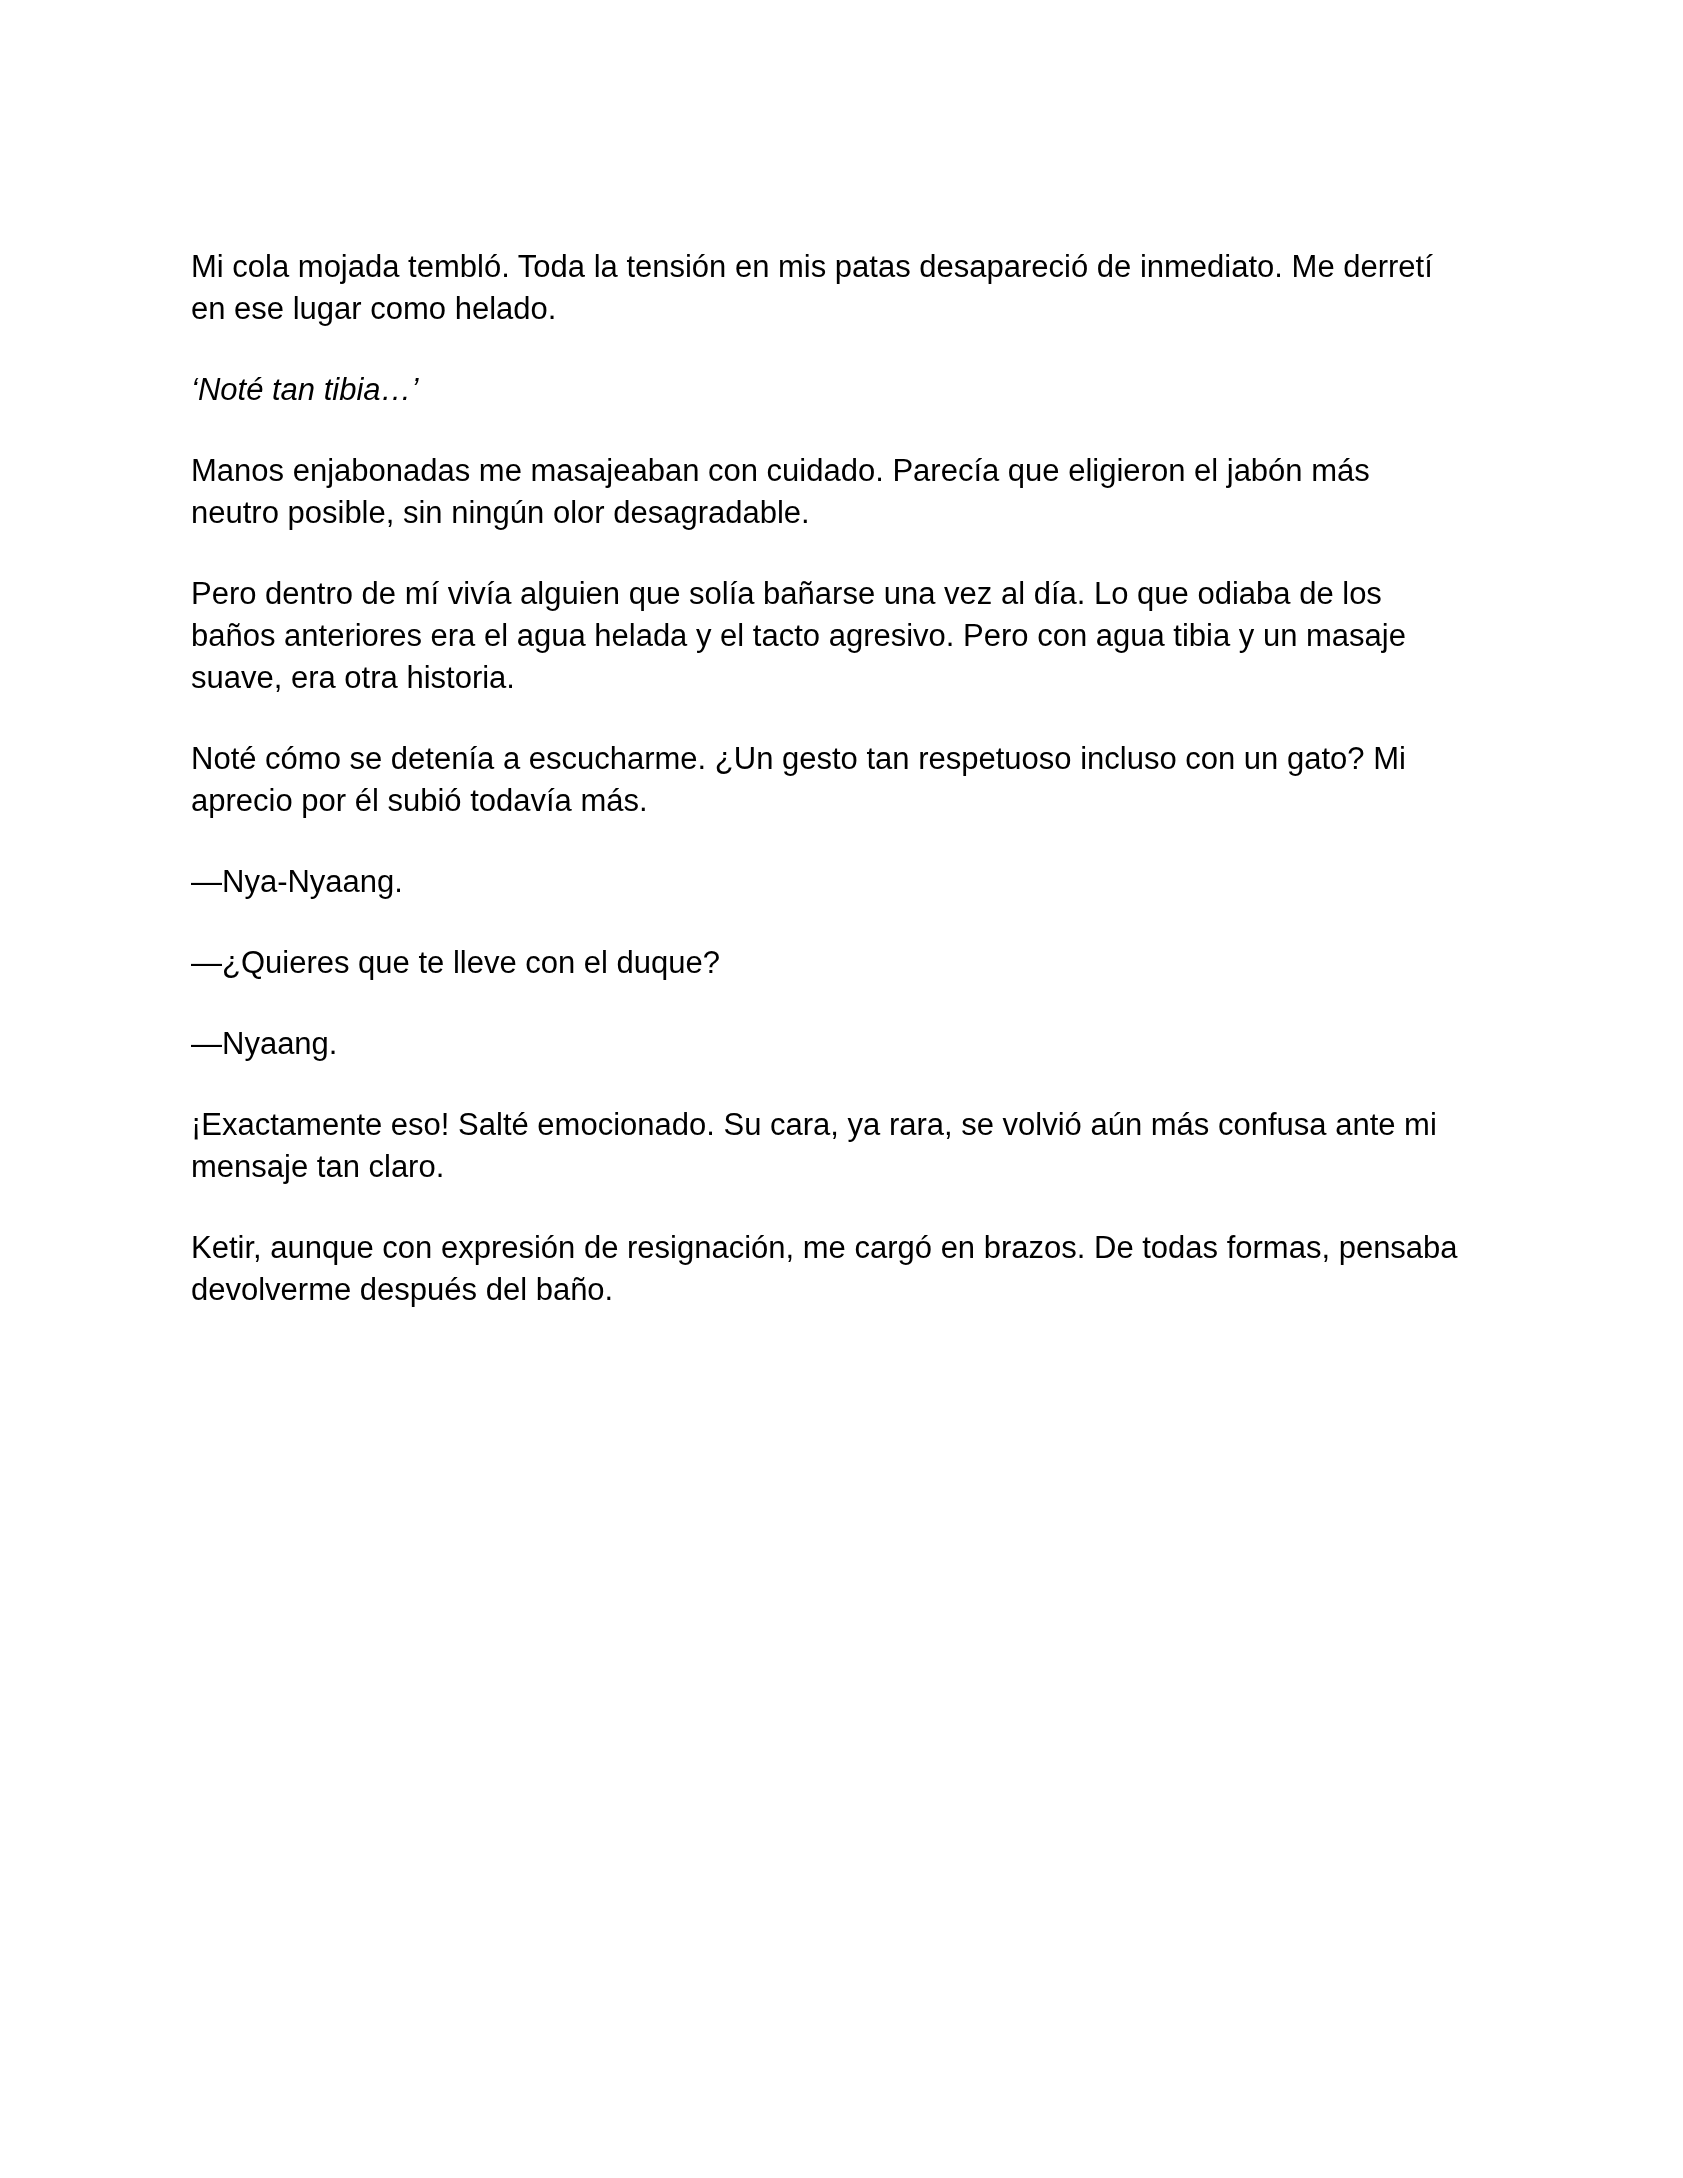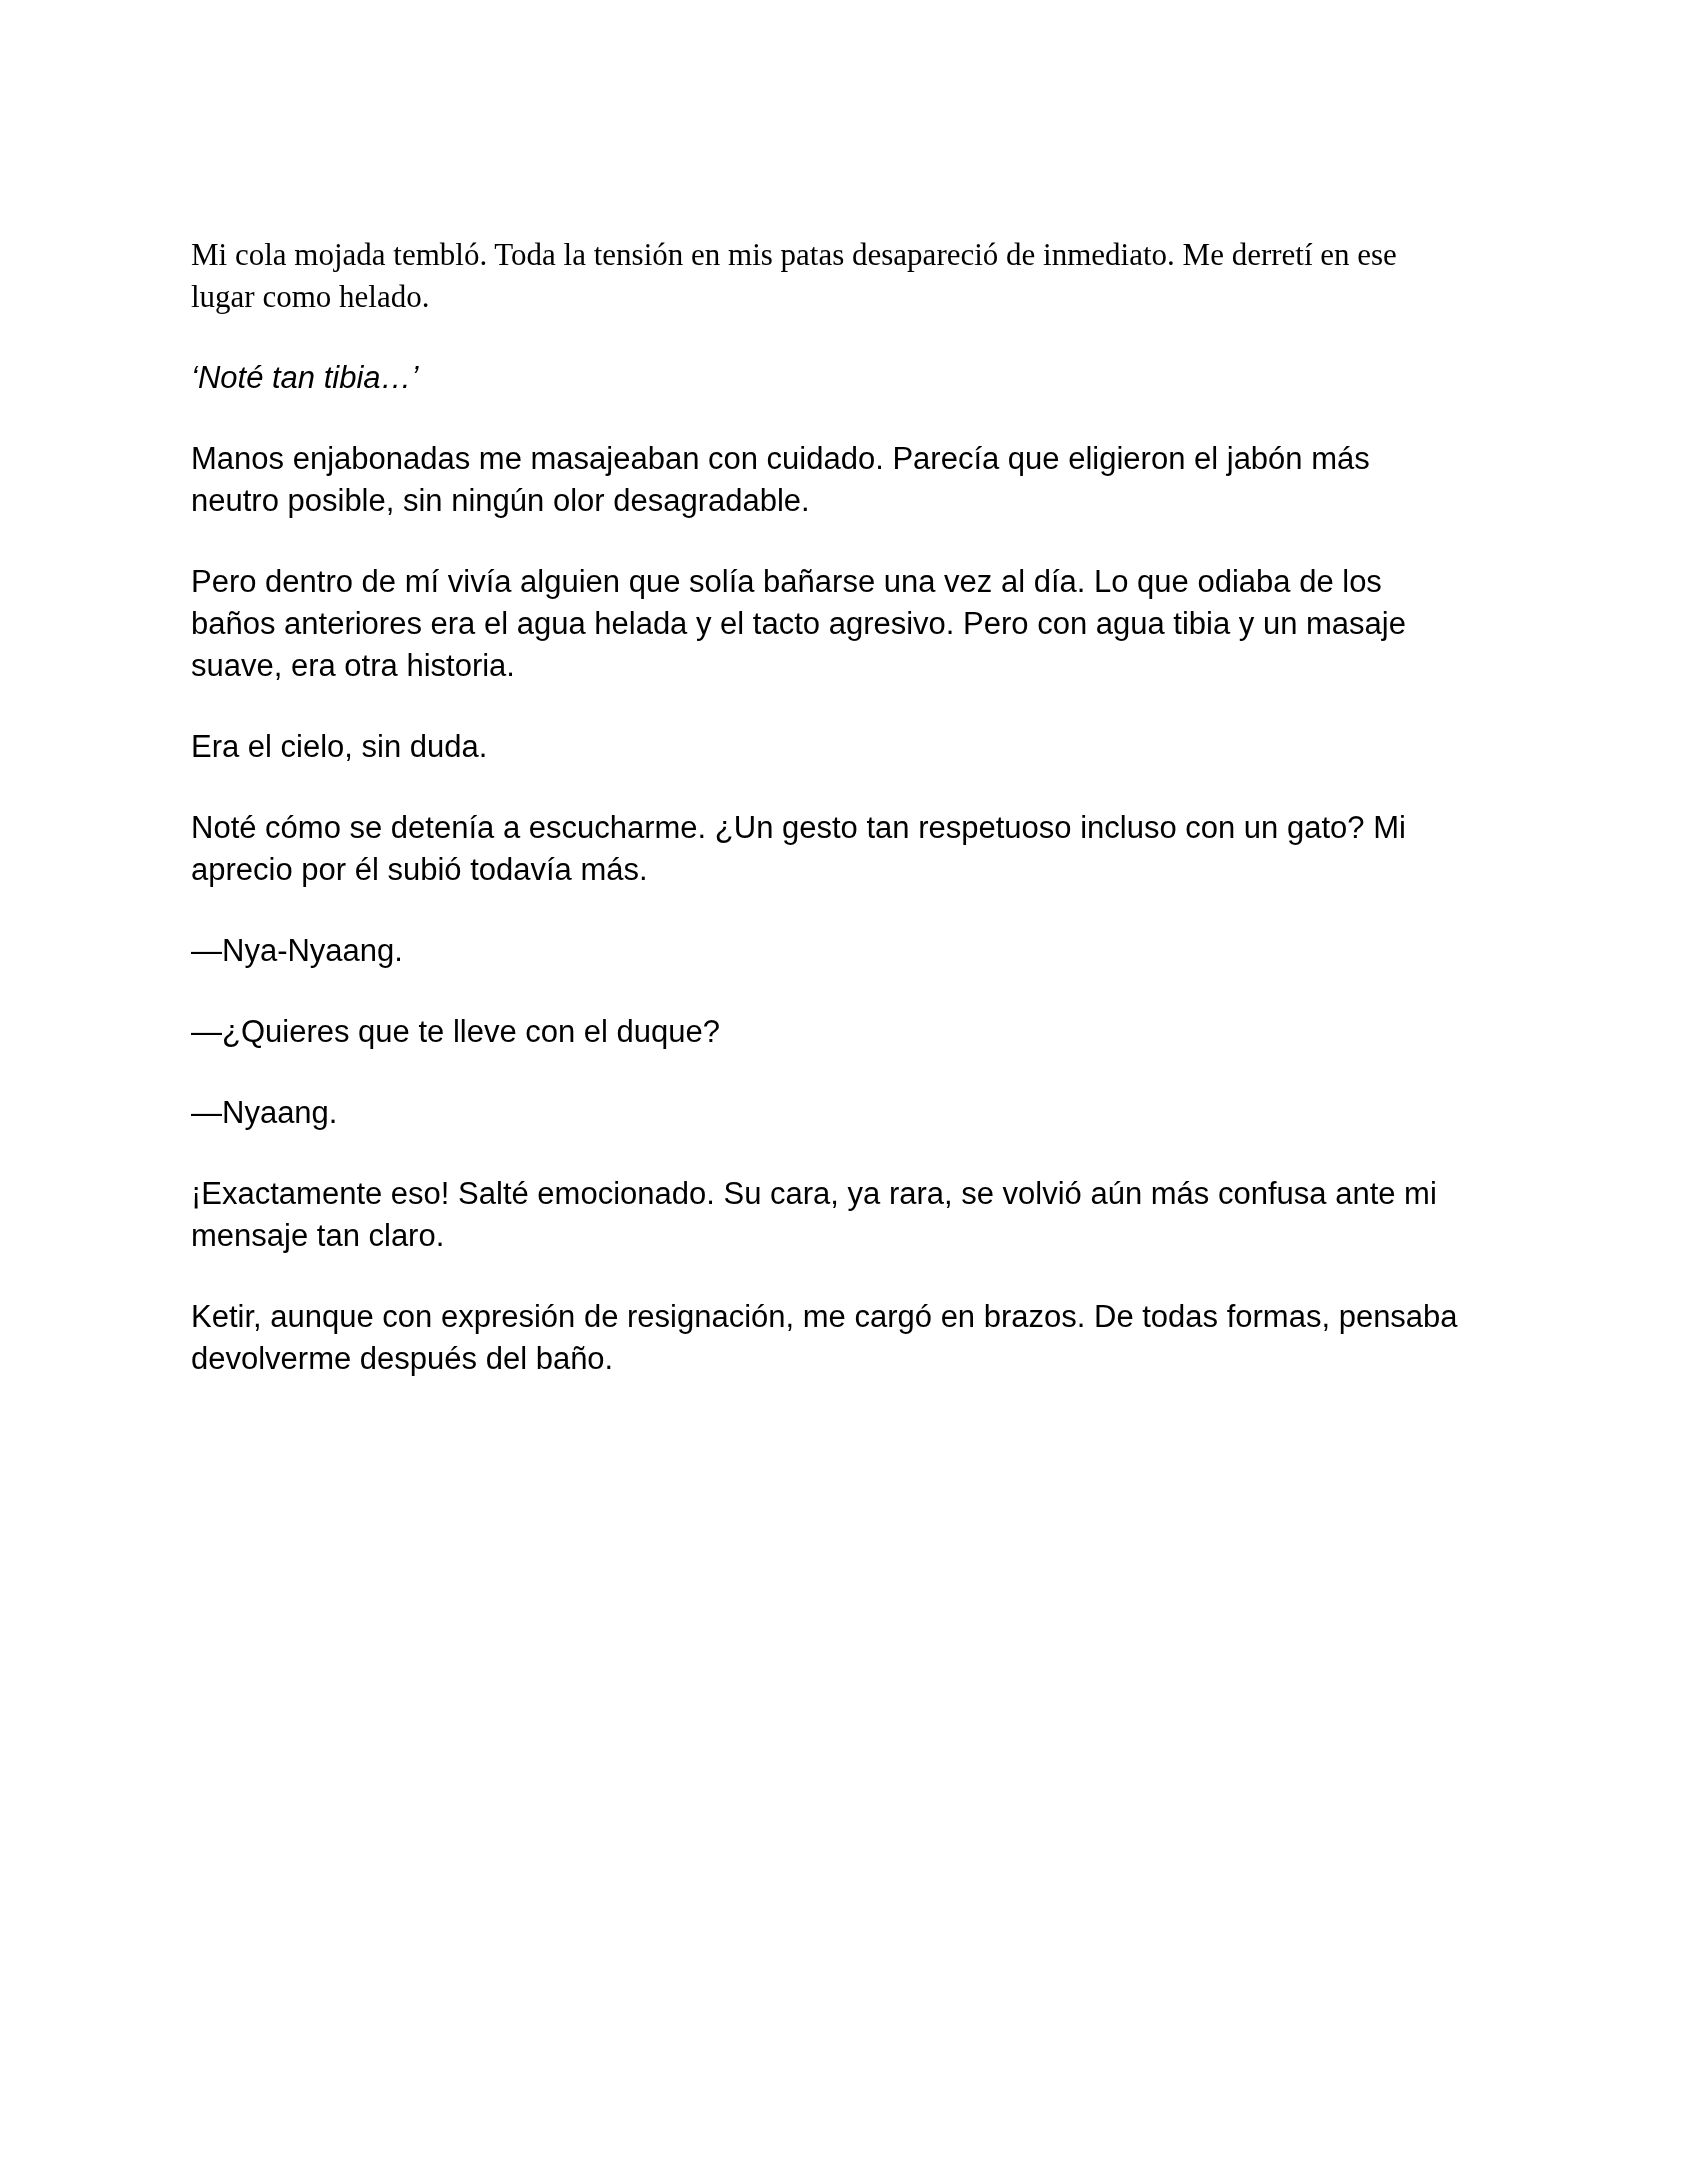--- a/index.html
+++ b/index.html
@@ -24,37 +24,35 @@
     line-height: 42px;
     color: #000000;
     text-align: left;
     word-spacing: normal;
   }
   .para {
     margin: 39px 0 0 0;
     padding: 0;
   }
   .para:first-child {
-    margin-top: 0;
-    font-family: Liberation Serif, serif;
+    margin-top: 12px;
   }
   .para.italic {
     font-style: italic;
   }
 </style>
 </head>
 <body>
 
 <div class="page">
   <div class="text-block" id="paragraphs">
       <p class="para">Mi cola mojada tembló. Toda la tensión en mis patas desapareció de inmediato. Me derretí en ese lugar como helado.</p>
       <p class="para italic">‘Noté tan tibia…’</p>
       <p class="para">Manos enjabonadas me masajeaban con cuidado. Parecía que eligieron el jabón más neutro posible, sin ningún olor desagradable.</p>
       <p class="para">Pero dentro de mí vivía alguien que solía bañarse una vez al día. Lo que odiaba de los baños anteriores era el agua helada y el tacto agresivo. Pero con agua tibia y un masaje suave, era otra historia.</p>
-      <p class="para">Era el cielo, sin duda.</p>
       <p class="para">Noté cómo se detenía a escucharme. ¿Un gesto tan respetuoso incluso con un gato? Mi aprecio por él subió todavía más.</p>
       <p class="para">—Nya-Nyaang.</p>
       <p class="para">—¿Quieres que te lleve con el duque?</p>
       <p class="para">—Nyaang.</p>
       <p class="para">¡Exactamente eso! Salté emocionado. Su cara, ya rara, se volvió aún más confusa ante mi mensaje tan claro.</p>
       <p class="para">Ketir, aunque con expresión de resignación, me cargó en brazos. De todas formas, pensaba devolverme después del baño.</p>
     </div>
 </div>
 
 

